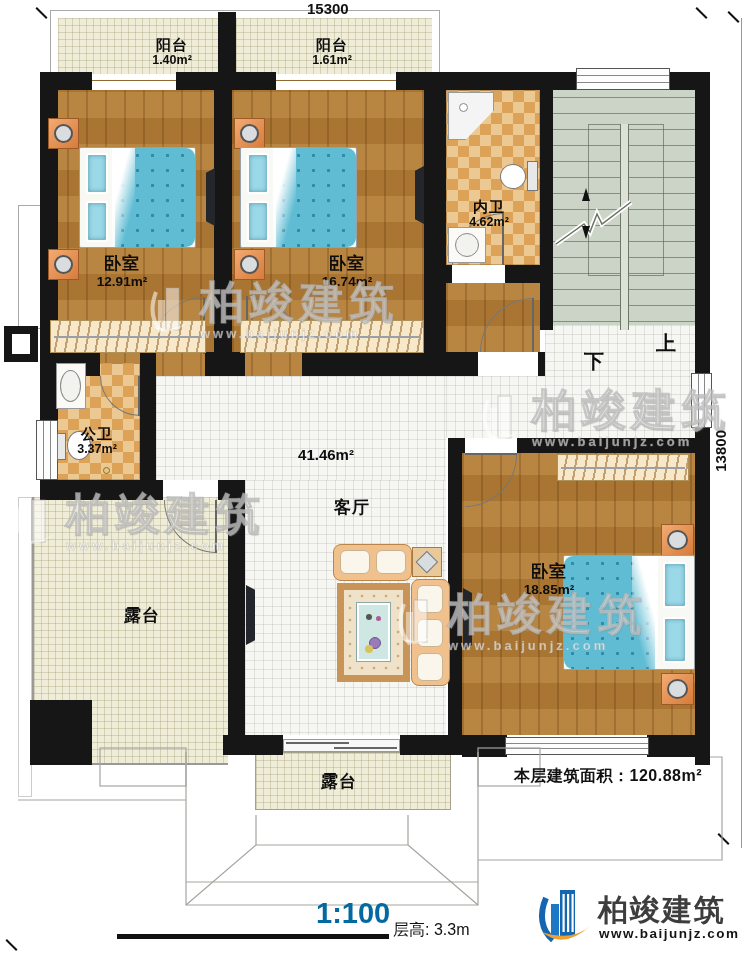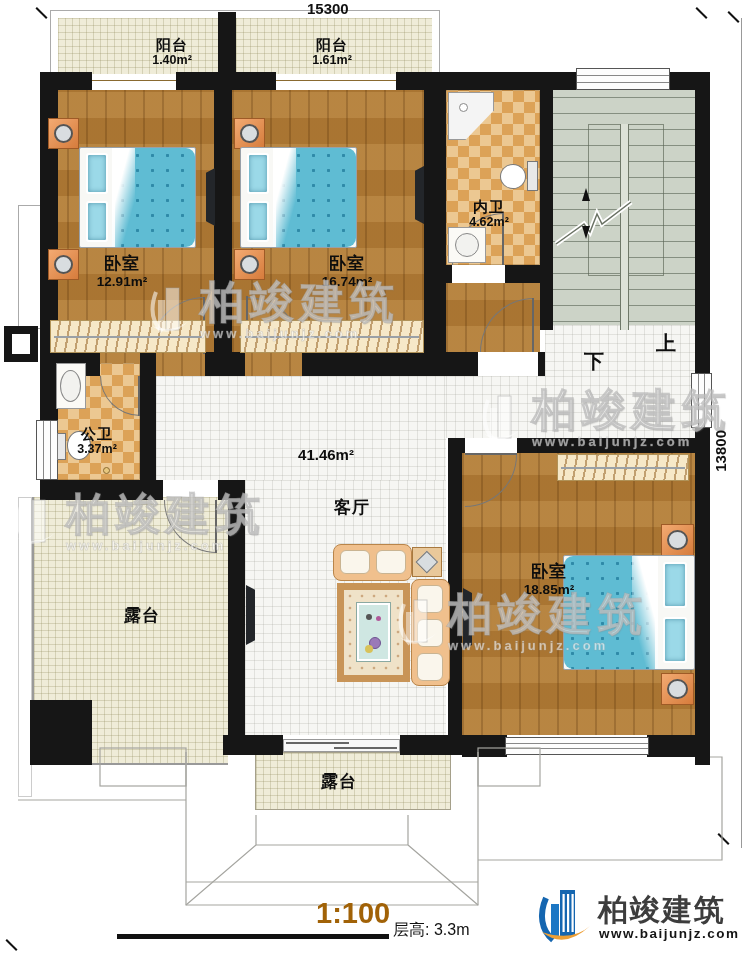--- a/index.html
+++ b/index.html
@@ -101,21 +101,21 @@
 
   
   .wm{position:absolute;display:flex;align-items:center;gap:8px;pointer-events:none;}
   .wm-big{font-size:44px;font-weight:bold;letter-spacing:6px;color:rgba(255,255,255,.55);
     -webkit-text-stroke:1px rgba(160,160,160,.55);text-shadow:1px 1px 1px rgba(130,130,130,.25);line-height:1;}
   .wm-sm{font-size:13px;font-weight:bold;letter-spacing:3px;color:rgba(255,255,255,.6);
     -webkit-text-stroke:.5px rgba(160,160,160,.5);margin-top:3px;line-height:1;}
 
   
   .title-main{position:absolute;font-size:38px;font-weight:bold;letter-spacing:3px;color:#111;}
-  .title-scale{position:absolute;font-size:29px;font-weight:bold;color:#a16207;}
+  .title-scale{position:absolute;font-size:29px;font-weight:bold;color:#0369a1;}
   .title-underline{position:absolute;background:#111;}
   .title-height{position:absolute;font-size:16px;font-weight:normal;color:#111;}
   .note{position:absolute;font-size:16px;font-weight:600;color:#111;letter-spacing:.5px;}
   .logo-name{position:absolute;font-size:30px;font-weight:bold;letter-spacing:2px;color:#3d3d3d;}
   .logo-www{position:absolute;font-size:13.5px;font-weight:bold;letter-spacing:1.5px;color:#151515;}
   svg{display:block;}
 </style>
 </head>
 <body>
 
@@ -375,20 +375,21 @@
     <g fill="none" stroke="#a5a5a0" stroke-width="1.2">
       <rect x="100" y="748" width="86" height="38"></rect>
       <rect x="478" y="748" width="62" height="38"></rect>
       <path d="M186 752 V905 H478 V752"></path>
       <path d="M186 905 L256 845 M478 905 L408 845 M256 845 H408 M256 845 V815 M408 845 V815"></path>
       <path d="M186 882 H478"></path>
       <path d="M18 800 H186 M710 757 H722 V860 H478"></path>
     </g>
   </svg>
 
+  <div class="note" style="left:514px;top:766px;">本层建筑面积：120.88m²</div>
 
   <div class="title-scale" style="left:316px;top:897px;">1:100</div>
   <div class="title-underline" style="left:117px;top:934px;width:272px;height:5px;"></div>
   <div class="title-height" style="left:393px;top:920px;">层高: 3.3m</div>
 
   <svg class="abs" style="left:536px;top:886px;" width="58" height="60" viewBox="0 0 58 60">
     <path d="M10 12 C3 28 5 44 17 54" stroke="#1566b0" stroke-width="6" fill="none"></path>
     <rect x="24" y="4" width="15" height="46" fill="#1566b0"></rect>
     <g fill="#ffffff">
       <rect x="26.5" y="8" width="2.2" height="38"></rect>

